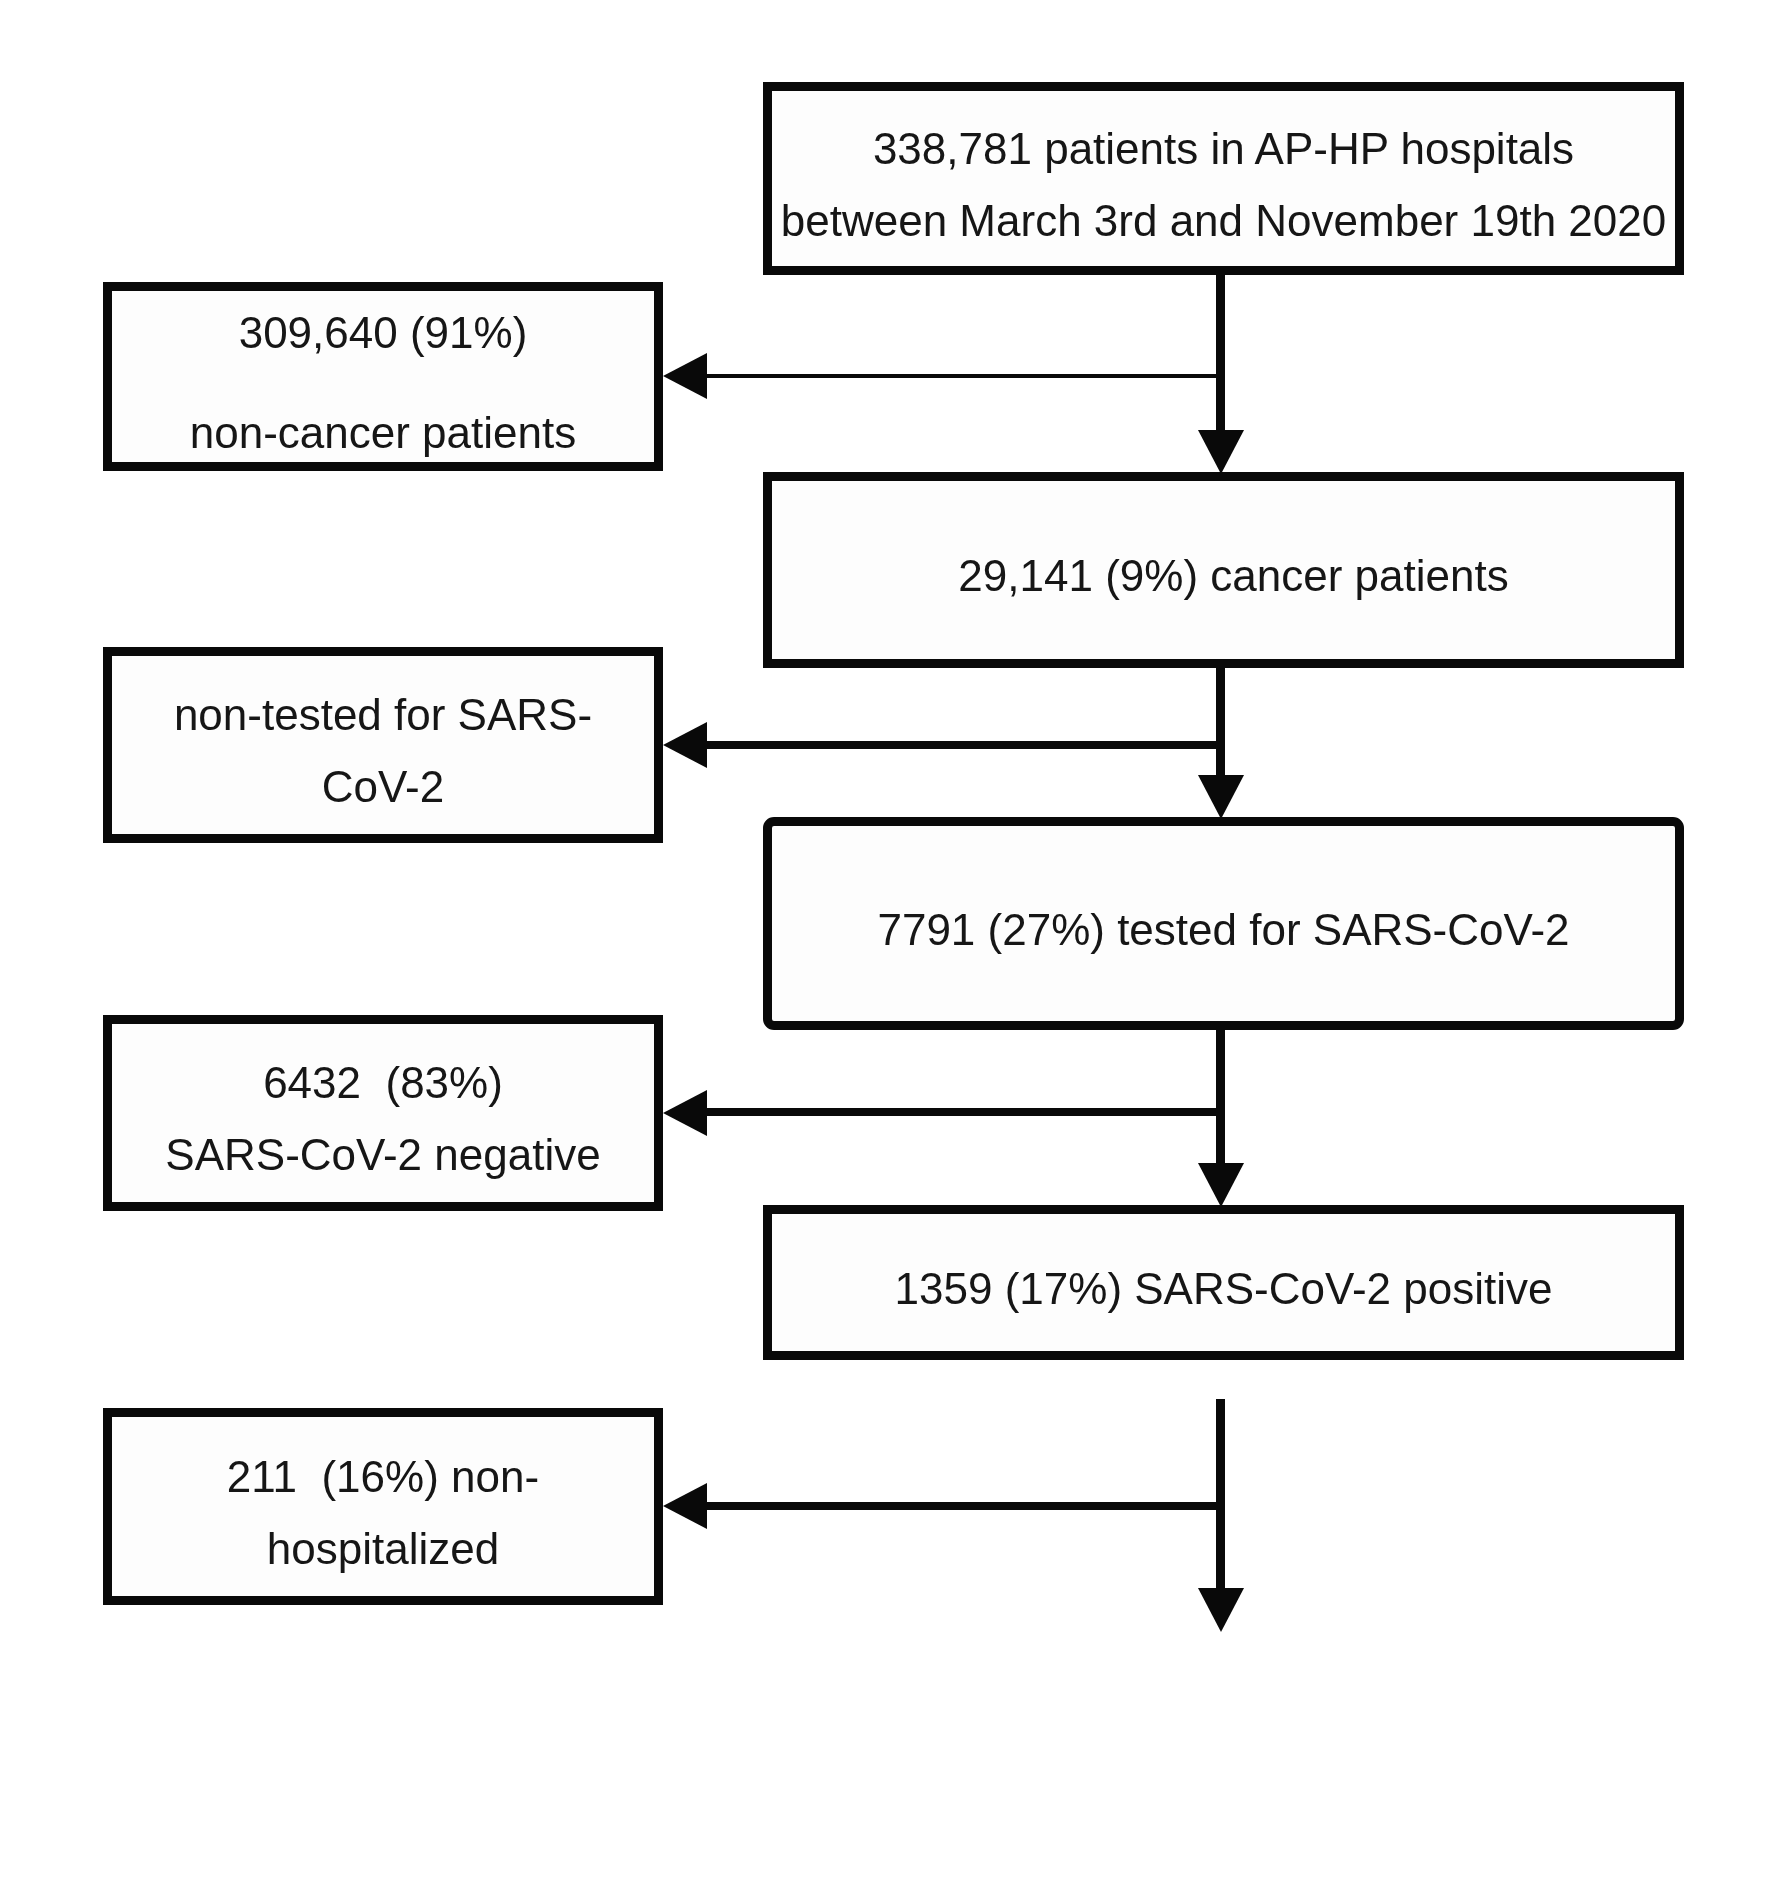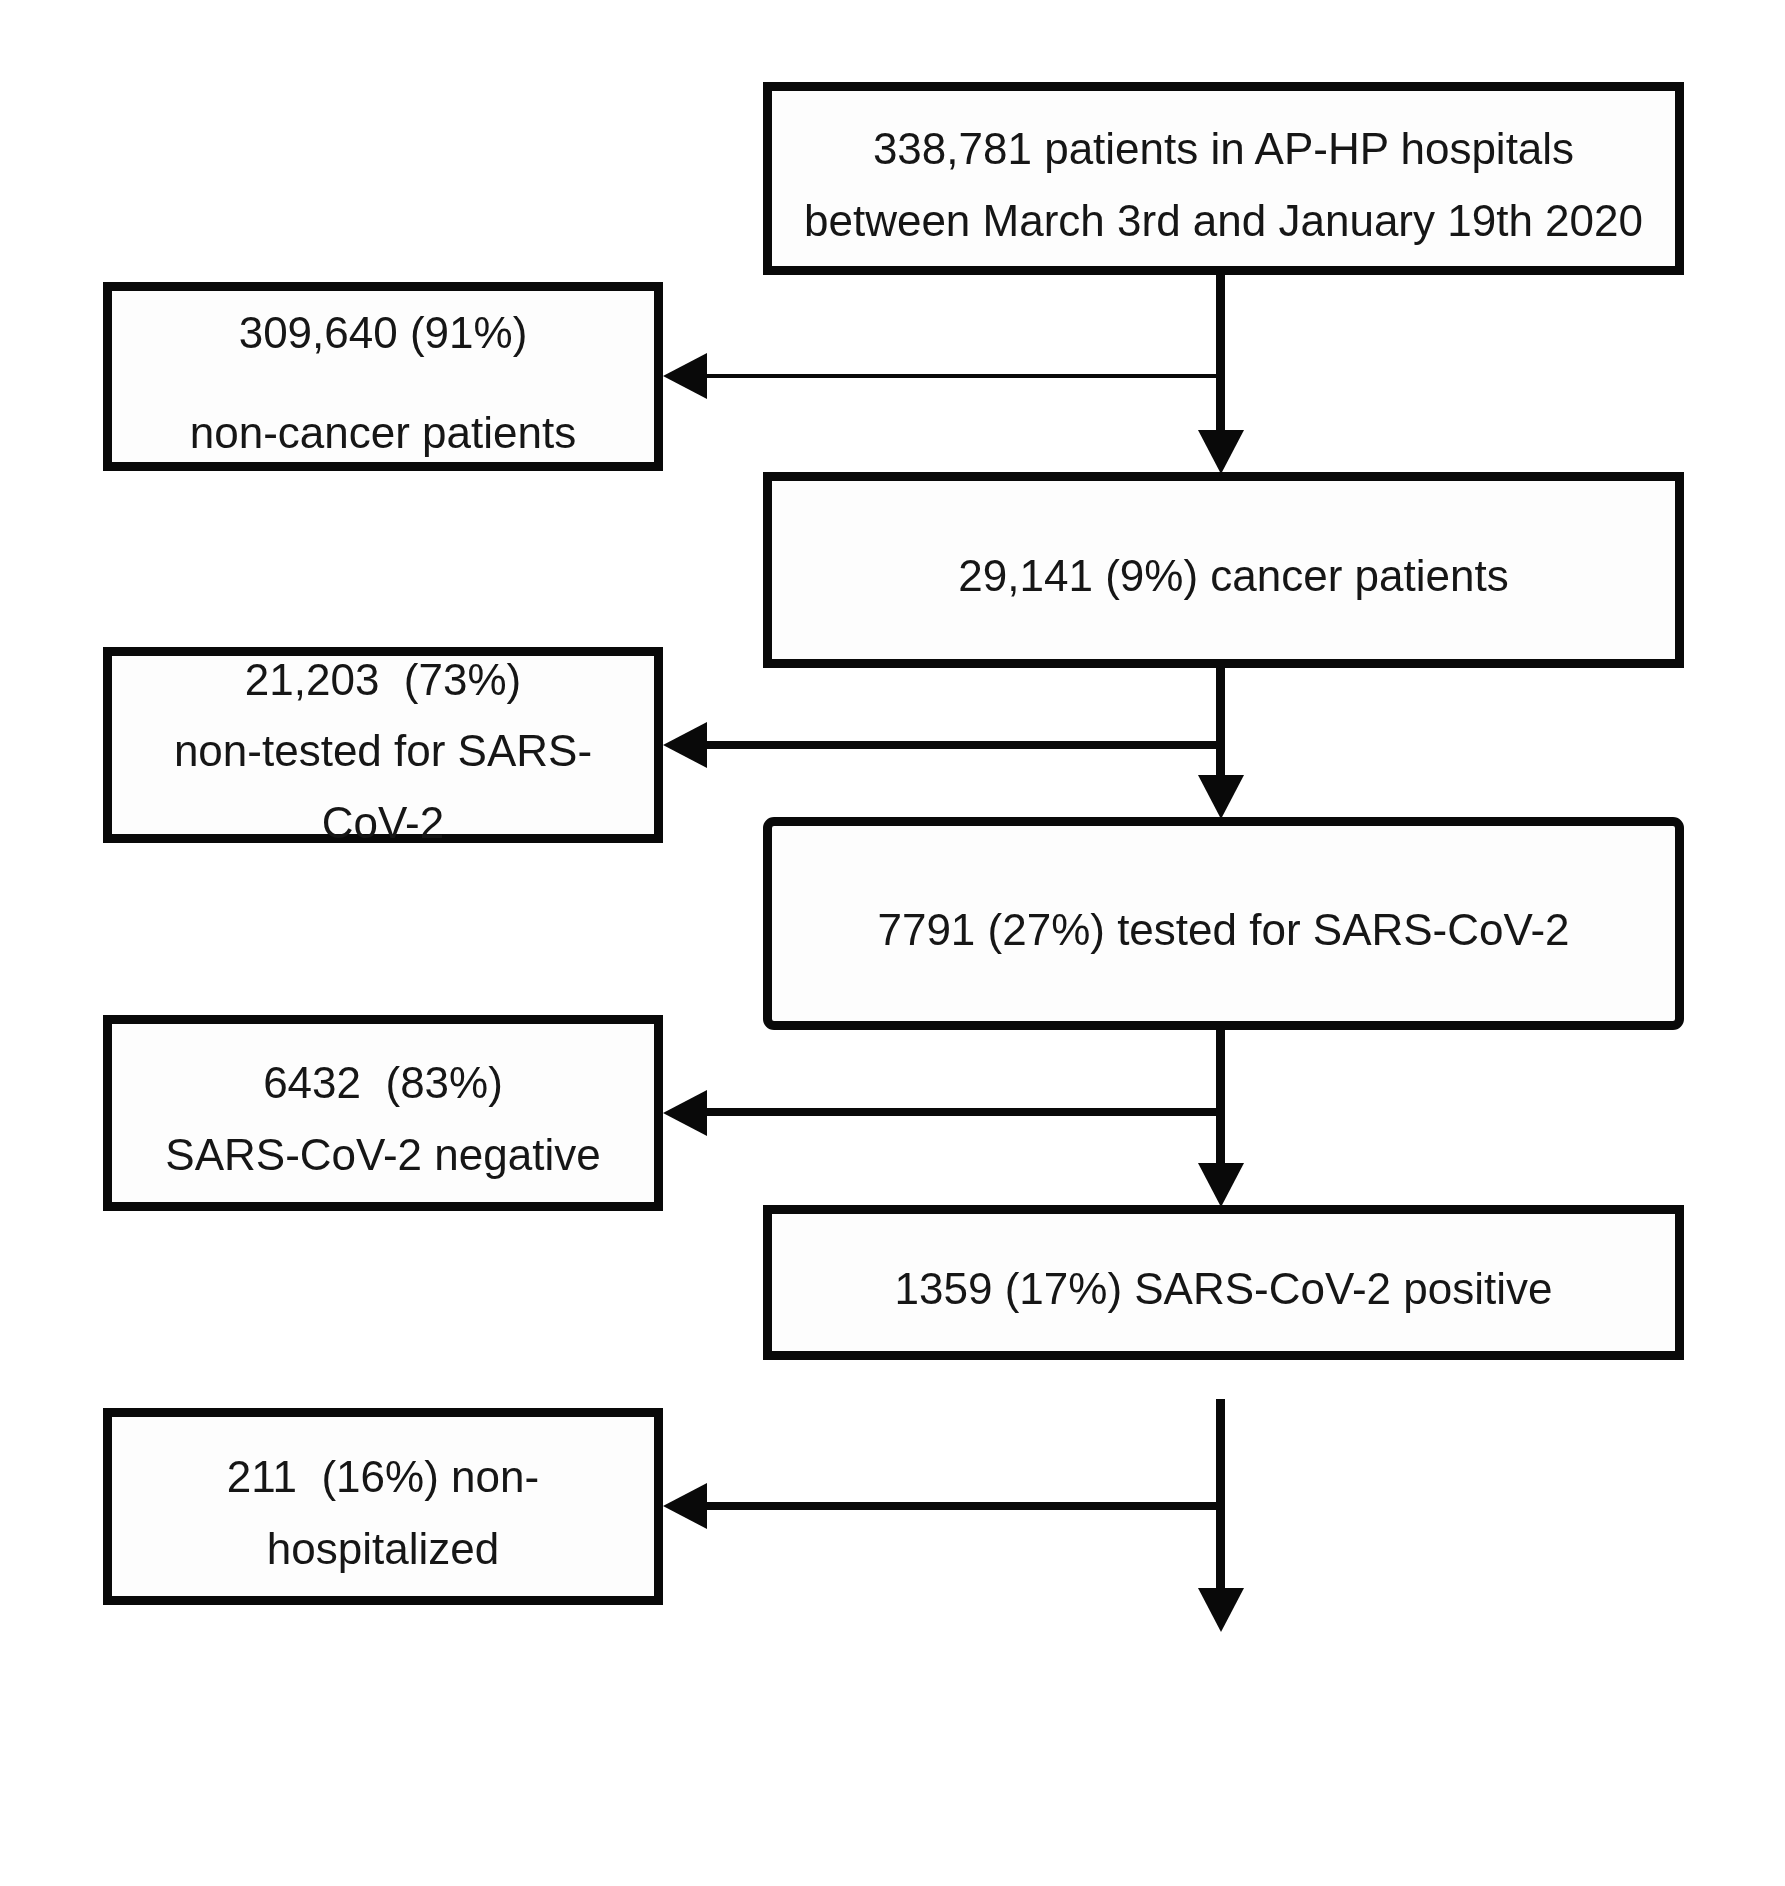--- a/index.html
+++ b/index.html
@@ -79,34 +79,33 @@
   <div class="arrow-left" style="left:663px; top:722px;"></div>
 
   <div class="hline" style="left:700px; top:1108px; width:525px; height:8px;"></div>
   <div class="arrow-left" style="left:663px; top:1090px;"></div>
 
   <div class="hline" style="left:700px; top:1502px; width:525px; height:8px;"></div>
   <div class="arrow-left" style="left:663px; top:1483px;"></div>
 
   <div class="box" style="left:763px; top:82px; width:921px; height:193px;">
     <span class="line">338,781 patients in AP-HP hospitals</span>
-    <span class="line">between March 3rd and January 19th 2020</span>
+    <span class="line">between March 3rd and November 19th 2020</span>
   </div>
 
   <div class="box" style="left:103px; top:282px; width:560px; height:189px;gap:28px;">
     <span class="line">309,640 (91%)</span>
     <span class="line">non-cancer patients</span>
   </div>
 
   <div class="box" style="left:763px; top:472px; width:921px; height:196px;padding-left:20px;">
     <span class="line">29,141 (9%) cancer patients</span>
   </div>
 
   <div class="box" style="left:103px; top:647px; width:560px; height:196px;">
-    <span class="line">21,203  (73%)</span>
     <span class="line">non-tested for SARS-</span>
     <span class="line">CoV-2</span>
   </div>
 
   <div class="box" style="left:763px; top:817px; width:921px; height:213px;border-radius:11px;">
     <span class="line">7791 (27%) tested for SARS-CoV-2</span>
   </div>
 
   <div class="box" style="left:103px; top:1015px; width:560px; height:196px;">
     <span class="line">6432  (83%)</span>

